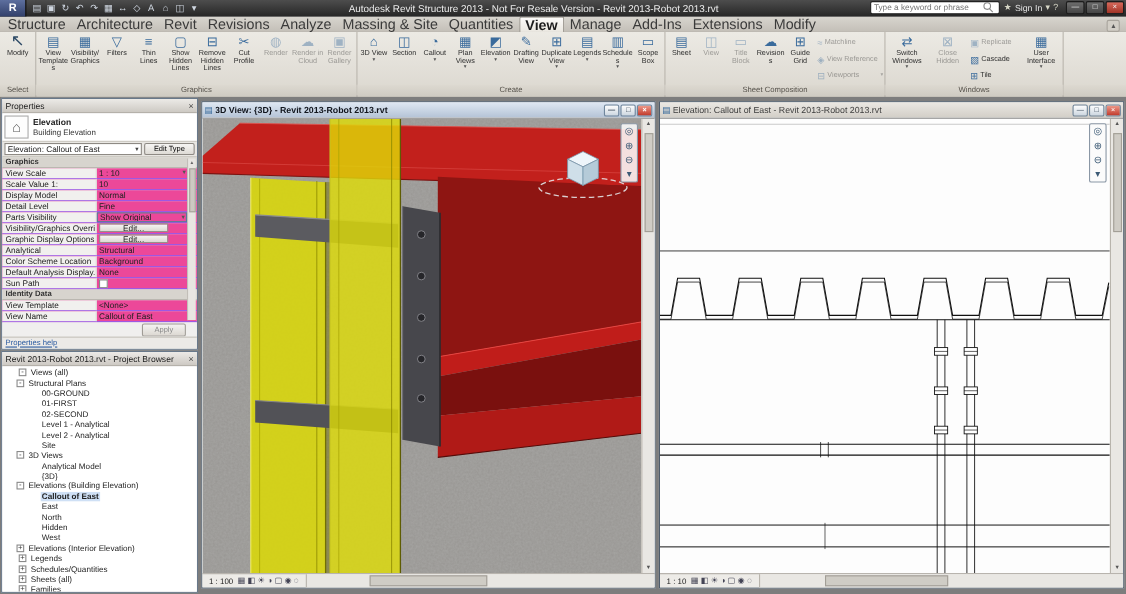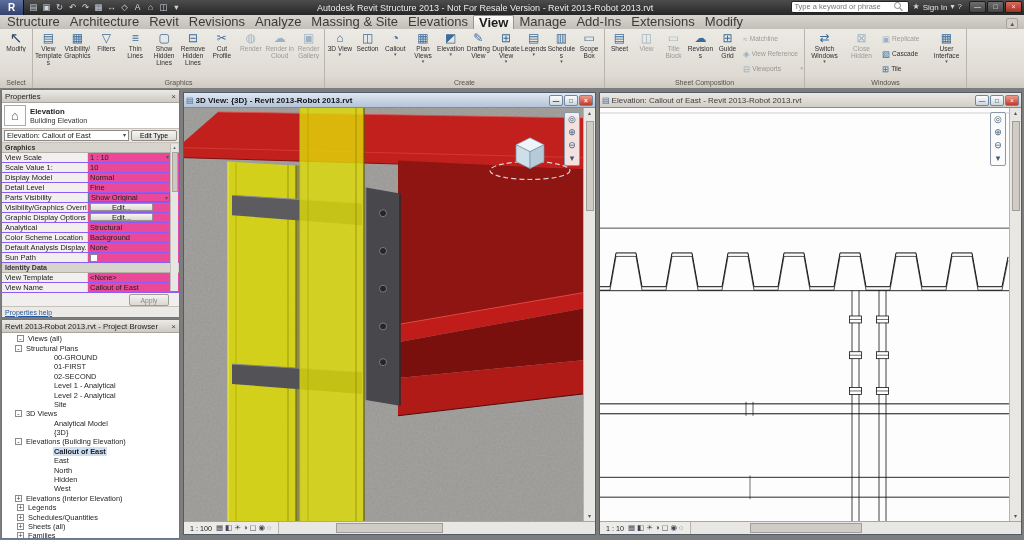--- a/index.html
+++ b/index.html
@@ -75,21 +75,21 @@
 .applyrow{height:13px;display:flex;justify-content:flex-end;padding:1px 10px 0 0;background:#f0efee}
 .applybtn{width:40px;font-size:6.8px;color:#8a8a8a;font-family:"Liberation Sans",sans-serif;background:linear-gradient(#f4f3f1,#dcd8d2);border:1px solid #a09c96;border-radius:2px}
 .helprow{height:12px;display:flex;align-items:center;padding-left:3px;background:#eceae7;border-top:1px solid #c6c2bb}
 .phelp{color:#2a5aa0;text-decoration:underline;font-size:7px}
 .pscroll{position:absolute;right:1px;top:54px;bottom:26px;width:8px;background:#e8e6e2;border-left:1px solid #c2beb8;display:flex;flex-direction:column;align-items:center;font-size:5px;color:#666}
 .pscroll .thumb{width:6px;flex:0 0 40px;background:#cdc9c2;border:1px solid #a8a49c;margin-top:2px}
 .tree{flex:1;background:#fff;overflow:hidden;padding-top:1px}
 .trow{display:flex;align-items:center;height:9.4px;white-space:nowrap;overflow:hidden}
 .trow.lvl0{padding-left:15px}
 .trow.lvl1{padding-left:13px}
-.trow.lvl2{padding-left:41px}
+.trow.lvl2{padding-left:25px}
 .trow.sel .tlabel{font-weight:bold;background:#cfe0f5}
 .tglyph{width:7px;height:7px;flex:none;border:1px solid #8a8a8a;background:#fff;font-size:7px;line-height:5px;text-align:center;margin-right:3px;color:#333}
 .tglyph:empty{border:none;background:transparent}
 .tlabel{font-size:7.4px;color:#1d1d1d;line-height:9px;padding:0 1px}
 
 
 .mdiwin{position:absolute;border:1px solid #4e5c6c;background:#e8e8e8;display:flex;flex-direction:column;z-index:10}
 #win3d{left:183px;top:92px;width:413px;height:443px}
 #winelev{left:599px;top:92px;width:423px;height:443px}
 .wtitle{height:14px;flex:none;display:flex;align-items:center;padding:0 2px;font-size:8px;gap:2px}
@@ -158,21 +158,21 @@
 
 <div class="tabrow">
   <div style="display:flex;align-items:flex-end">
 
   <span class="tab">Structure</span>
       <span class="tab">Architecture</span>
       <span class="tab">Revit</span>
       <span class="tab">Revisions</span>
       <span class="tab">Analyze</span>
       <span class="tab">Massing &amp; Site</span>
-      <span class="tab">Elevations</span>
+      <span class="tab">Quantities</span>
       <span class="tab active">View</span>
       <span class="tab">Manage</span>
       <span class="tab">Add-Ins</span>
       <span class="tab">Extensions</span>
       <span class="tab">Modify</span>
     </div>
   <span class="ribmin">▴</span>
 </div>
 
 <div class="ribbon">

